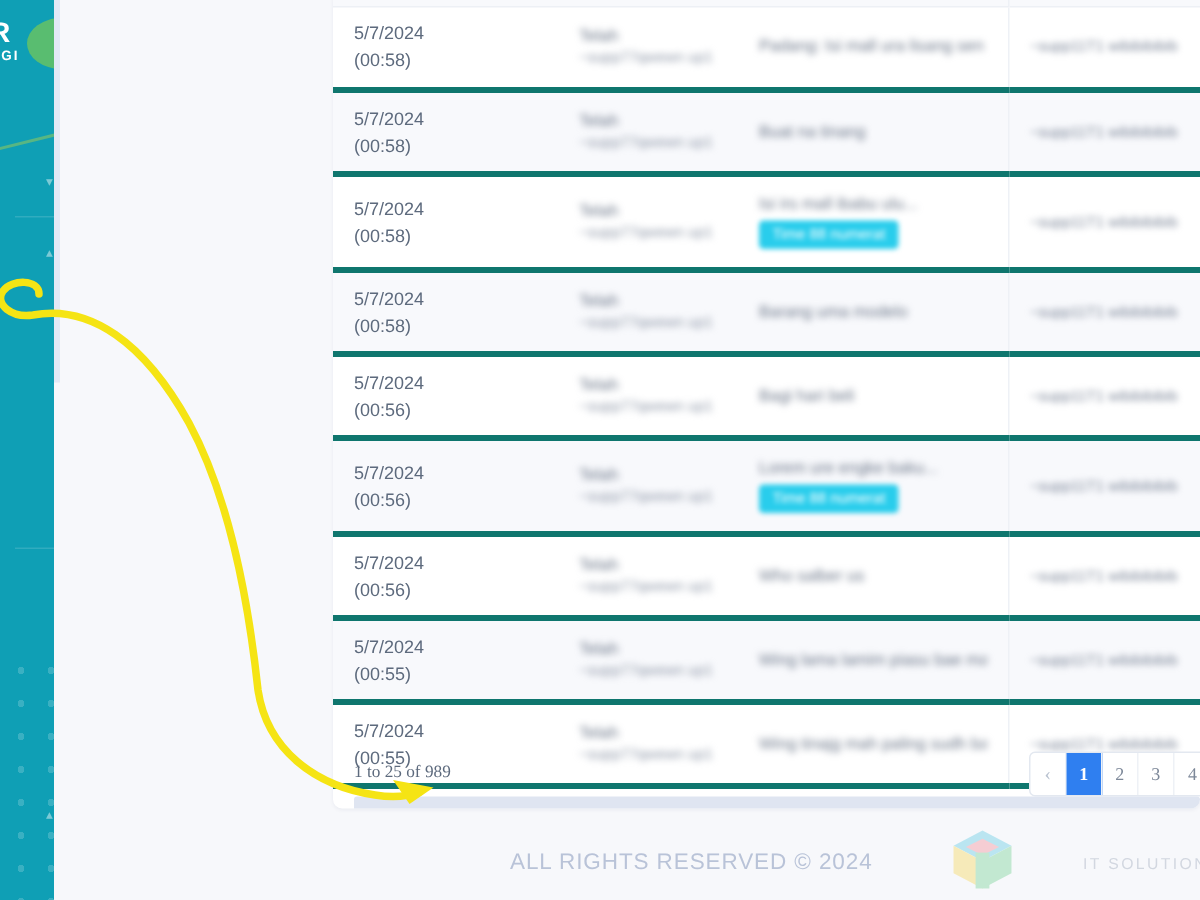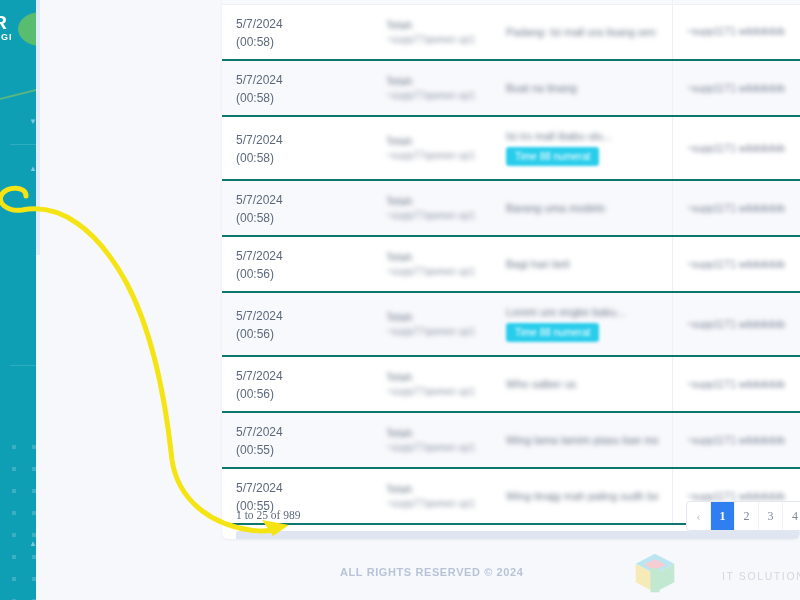--- a/index.html
+++ b/index.html
@@ -100,21 +100,21 @@
   table.grid { width: 100%; border-collapse: collapse; table-layout: fixed; }
   table.grid col.c-date { width: 150px; }
   table.grid col.c-who  { width: 120px; }
   table.grid col.c-msg  { width: 180px; }
   table.grid col.c-tail { width: 180px; }
 
   .grid tr { height: 56px; }
   .grid tr.alt { background: #f8f9fc; }
   .grid tr.top-strip { height: 10px; background: #f8f9fc; }
   .grid td {
-    border-bottom: 2px solid #0f766e;
+    border-bottom: 4px solid #0f766e;
     padding: 0 14px;
     vertical-align: middle;
   }
   .grid tr.top-strip td { border-bottom: 1px solid #edf0f5; padding: 0; }
   .cell-date {
     color: #5d6a7d; font-size: 12px; line-height: 16px;
     white-space: nowrap;
   }
   .sep-col { border-left: 1px solid #eef1f6; }
 
@@ -174,21 +174,21 @@
     position: absolute; left: 14px; right: 0; top: 27px;
     height: 12px; background: #dfe5f1; border-radius: 2px;
   }
 
   
   .page-foot {
     position: absolute; left: 186px; right: 0; bottom: 0; height: 52px;
   }
   .rights {
     position: absolute; left: 118px; top: 18px;
-    color: #b9c3d8; font-size: 11px; font-weight: bold;
+    color: #b9c3d8; font-size: 15px; font-weight: normal;
     letter-spacing: .6px; white-space: nowrap;
   }
   .foot-logo { position: absolute; left: 410px; top: 2px; width: 46px; height: 46px; opacity: .5; }
   .it-sol {
     position: absolute; left: 500px; top: 22px;
     color: #d2d7e0; font-size: 10.5px; letter-spacing: 1.6px;
     white-space: nowrap;
   }
 
   

